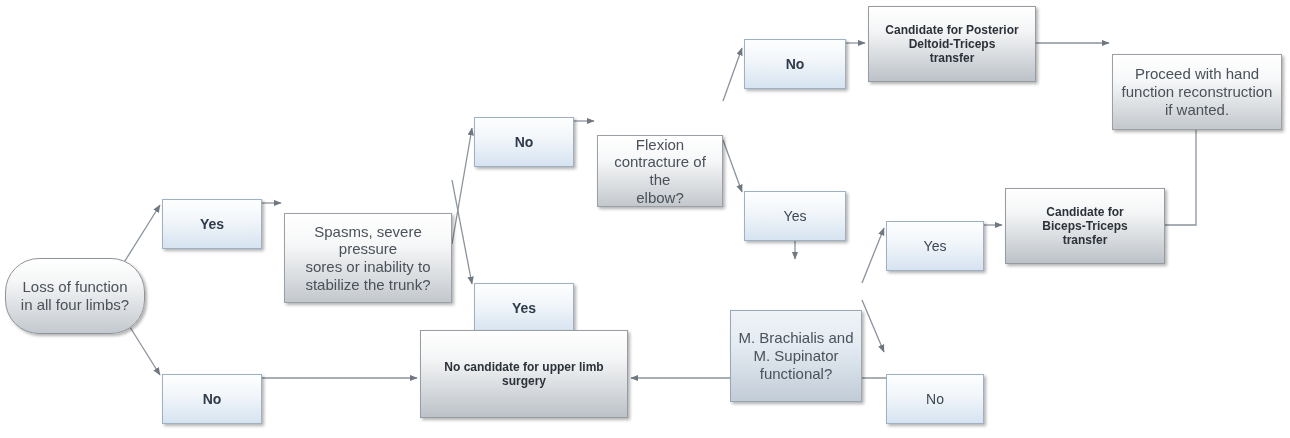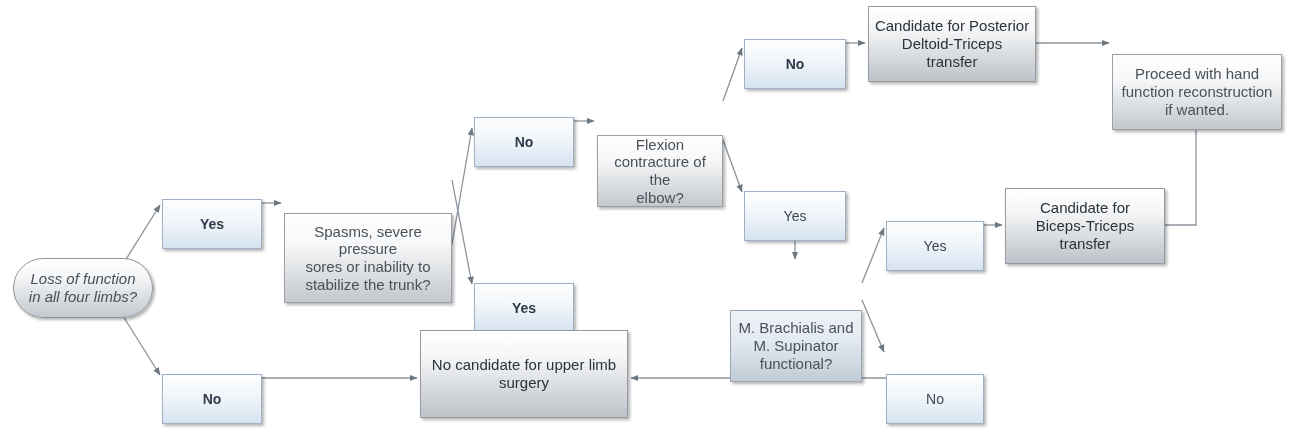--- a/index.html
+++ b/index.html
@@ -49,22 +49,22 @@
     border-color:#9aa0a6;
     margin-top:48px;
   }
   .question.bluish{
     background:linear-gradient(to bottom,#eef3f7 0%,#e3eaf1 40%,#c2ccd6 100%);
     border-color:#9aa6b2;
   }
   
   .outcome{
     background:linear-gradient(to bottom,#ffffff 0%,#f4f5f6 32%,#bcc2c8 100%);
-    font-size:15px;
-    font-weight:normal;
+    font-size:12px;
+    font-weight:bold;
     color:#2c323a;
     border-color:#969ca2;
   }
   .terminal{
     position:absolute;
     box-sizing:border-box;
     display:flex;align-items:center;justify-content:center;text-align:center;
     border:1px solid #8d949b;
     border-radius:34px;
     background:linear-gradient(to bottom,#ffffff 0%,#f5f6f7 30%,#c3c9cf 100%);
@@ -121,21 +121,21 @@
       <path d="M1165,225 L1196,225 L1196,85"></path>
 
       <path d="M524,312 L524,327"></path>
 
       <path d="M262,378 L417,378"></path>
 
       <path d="M886,378 L631,378"></path>
     </g>
   </svg>
 
-  <div class="terminal" id="n-start" style="left: 13px; top: 258px; width: 140px; height: 60px; font-style: italic;">
+  <div class="terminal" id="n-start" style="left: 5px; top: 258px; width: 140px; height: 76px;">
     <span class="nodetext">Loss of function
 in all four limbs?</span>
   </div>
 
   <div class="node chip" id="n-yes1" style="left: 162px; top: 178px; width: 100px; height: 50px;">
     <span class="nodetext">Yes</span>
   </div>
 
   <div class="node chip" id="n-no1" style="left: 162px; top: 353px; width: 100px; height: 50px;">
     <span class="nodetext">No</span>
@@ -174,21 +174,21 @@
 Deltoid-Triceps
 transfer</span>
   </div>
 
   <div class="node question" id="n-proceed" style="left: 1112px; top: 6px; width: 170px; height: 76px;">
     <span class="nodetext">Proceed with hand
 function reconstruction
 if wanted.</span>
   </div>
 
-  <div class="node question bluish" id="n-brachialis" style="left: 730px; top: 262px; width: 132px; height: 72px;">
+  <div class="node question bluish" id="n-brachialis" style="left: 730px; top: 262px; width: 132px; height: 92px;">
     <span class="nodetext">M. Brachialis and
 M. Supinator
 functional?</span>
   </div>
 
   <div class="node chip plain" id="n-yes4" style="left: 886px; top: 200px; width: 98px; height: 50px;">
     <span class="nodetext">Yes</span>
   </div>
 
   <div class="node chip plain" id="n-no4" style="left: 886px; top: 353px; width: 98px; height: 50px;">

